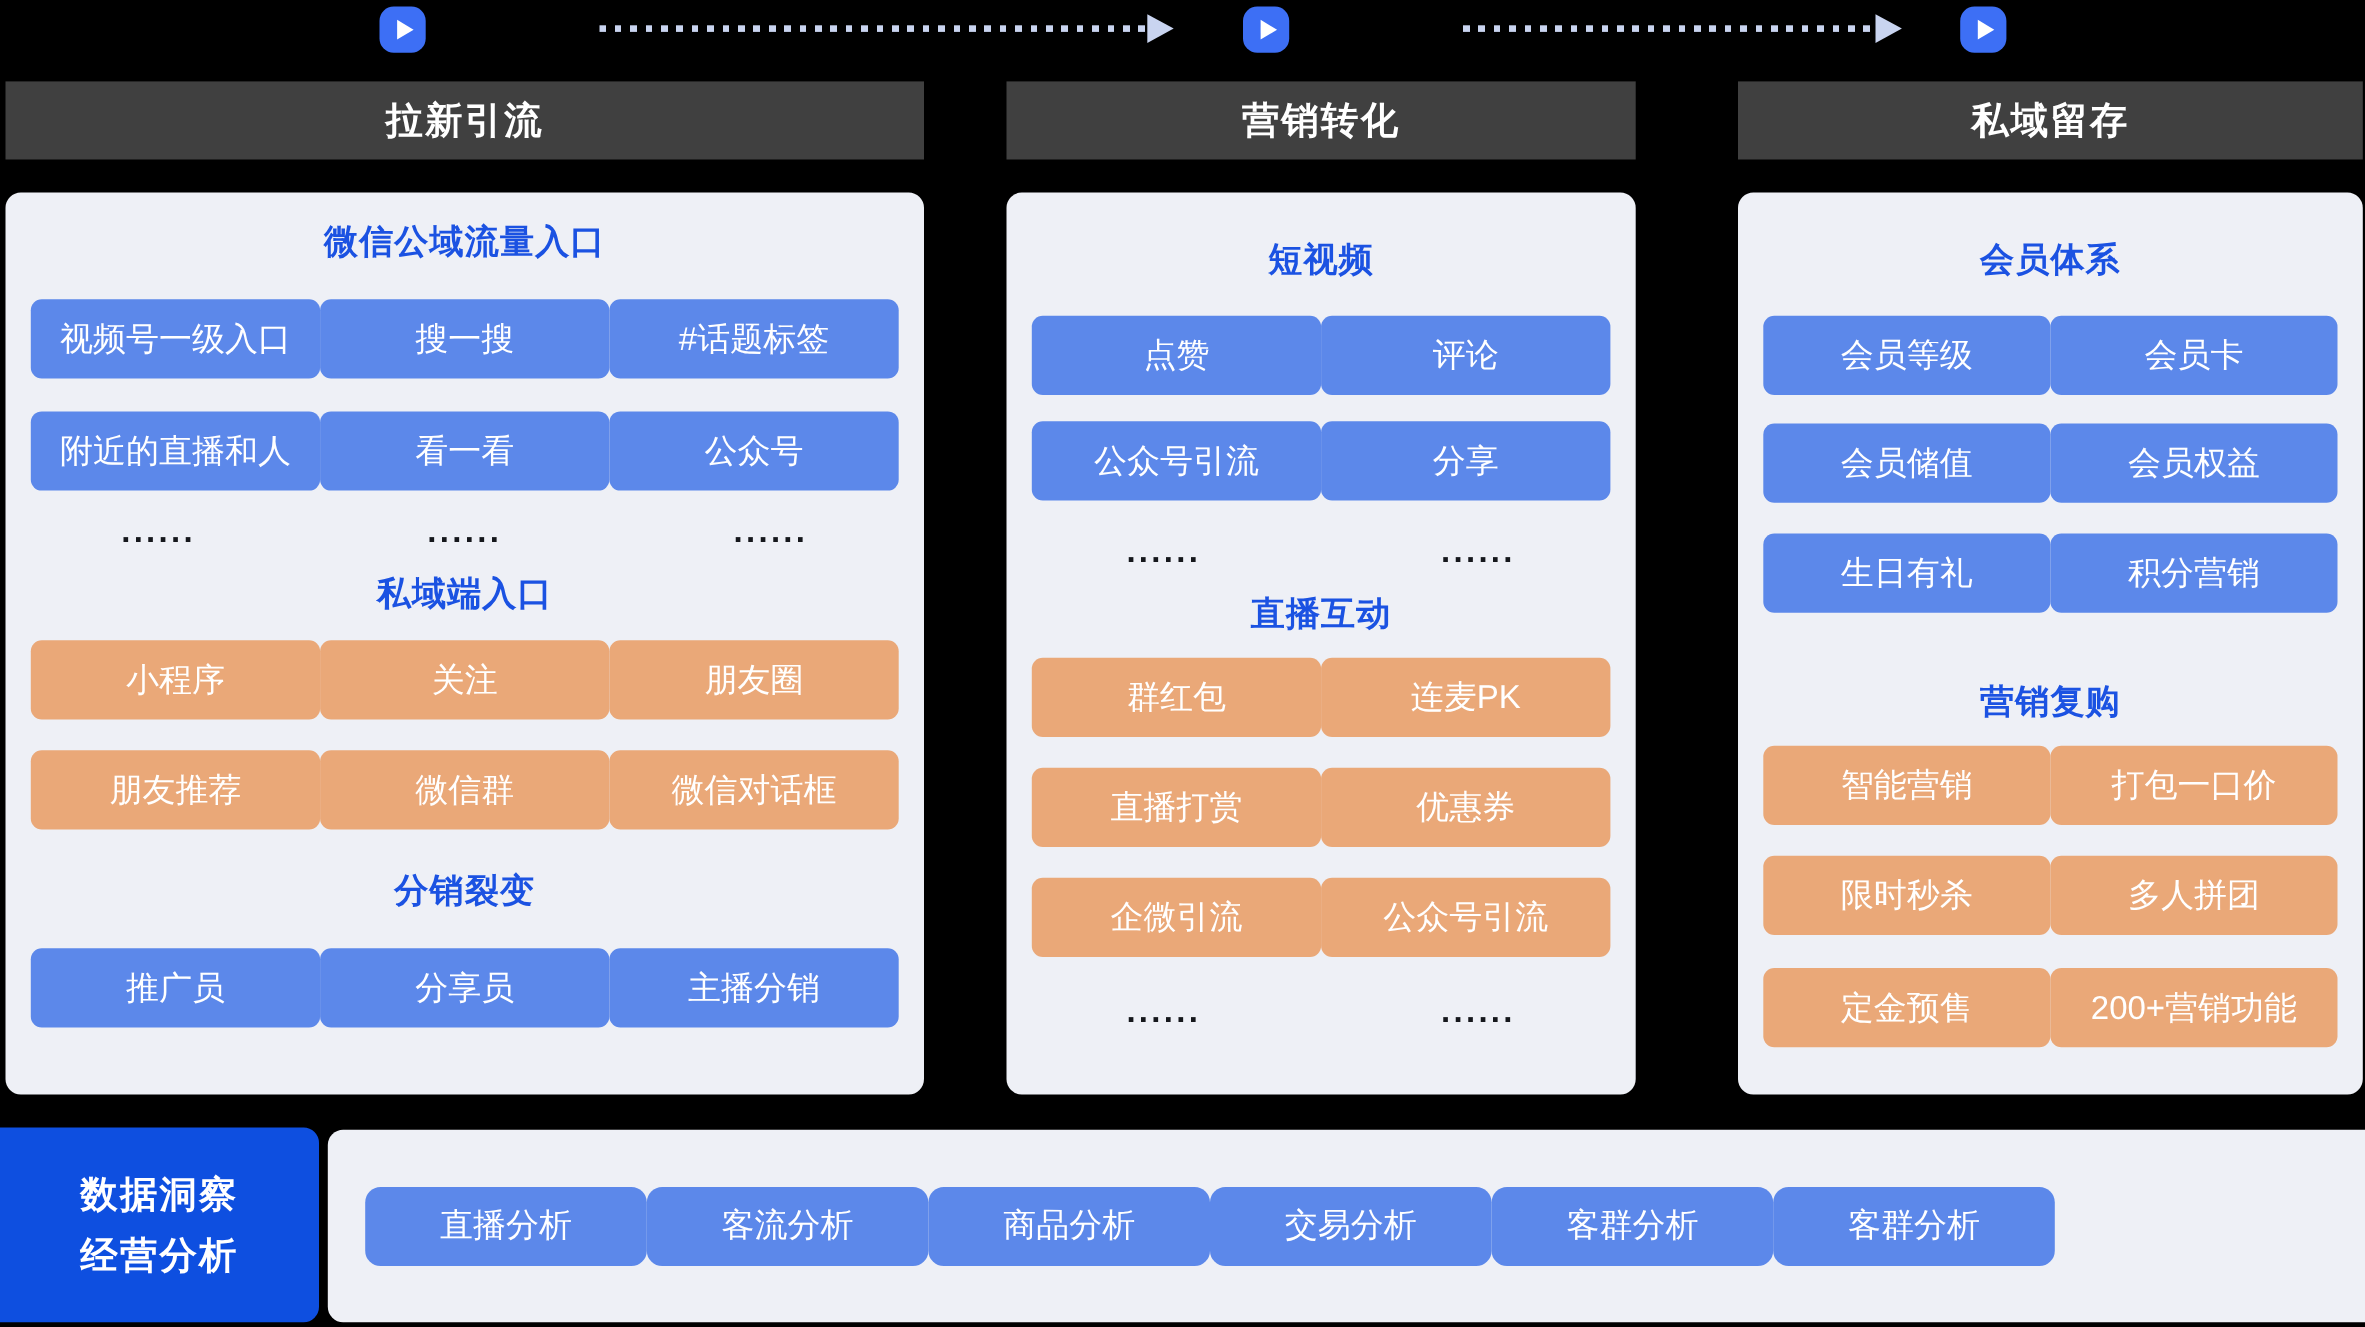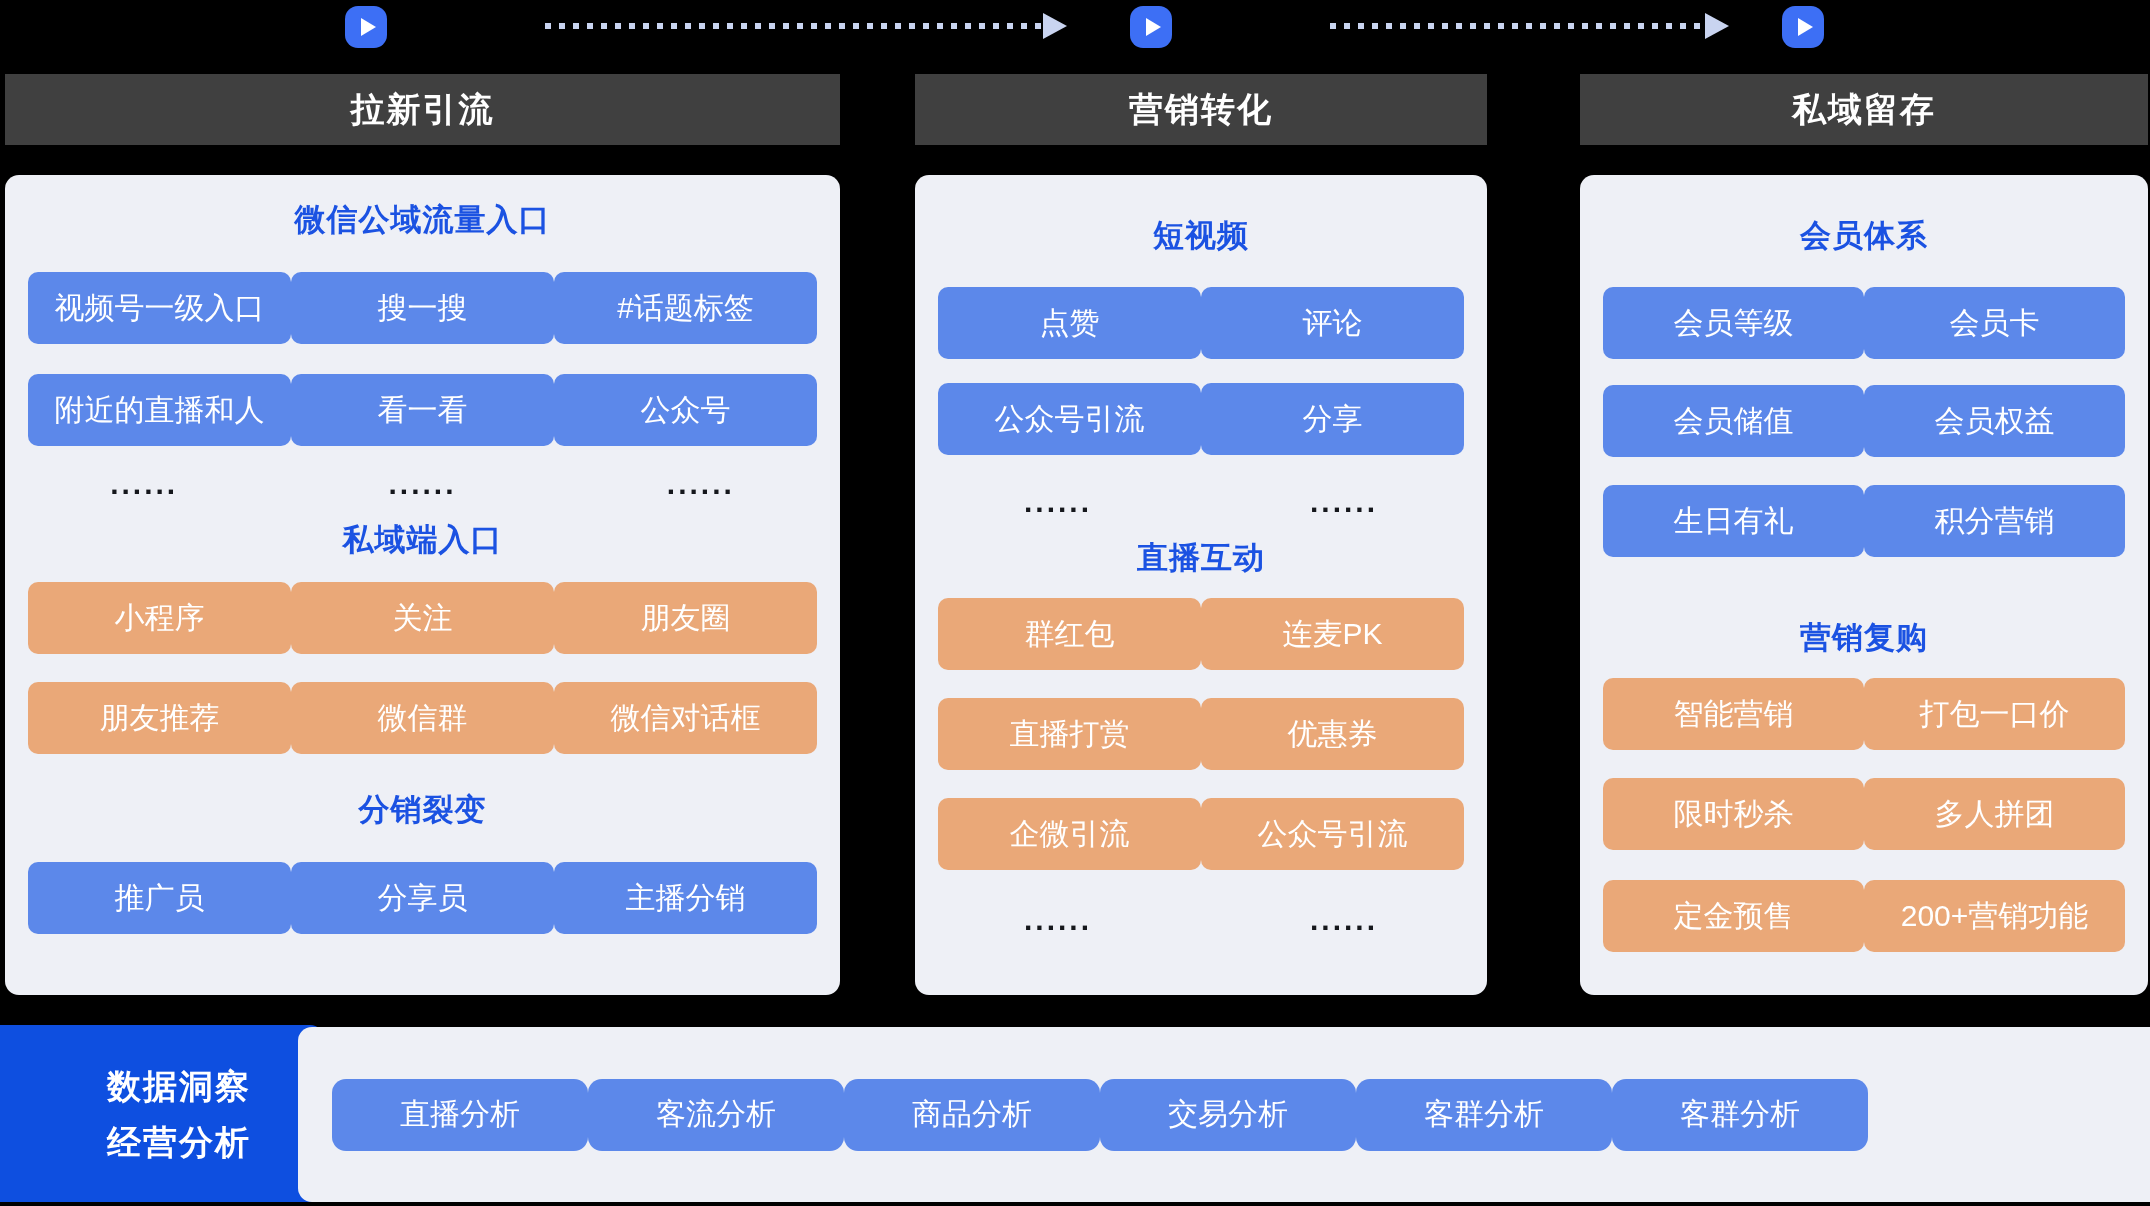--- a/index.html
+++ b/index.html
@@ -31,21 +31,21 @@
   .btn{flex:1;height:72px;border-radius:10px;display:flex;align-items:center;justify-content:center;
     color:#fff;font-size:30px;white-space:nowrap;}
   .btn.blue{background:#5C88EA;}
   .btn.orange{background:#EAA878;}
   .dots-row{display:flex;height:22px;line-height:14px;}
   .dots-row span{flex:1;text-align:center;font-size:30px;font-weight:bold;
     letter-spacing:3px;color:#15171c;}
   
   .bottom-blue{position:absolute;left:0;top:1025px;width:290px;height:177px;background:#0E4FE0;
     border-radius:0 14px 14px 0;display:flex;flex-direction:column;align-items:center;justify-content:center;
-    color:#fff;font-size:34px;font-weight:bold;line-height:56px;letter-spacing:2px;padding-left:34px;}
+    color:#fff;font-size:34px;font-weight:bold;line-height:56px;letter-spacing:2px;}
   .bottom-gray{position:absolute;left:298px;top:1027px;width:1852px;height:175px;background:#EEF0F6;
     border-radius:14px 0 0 14px;display:flex;align-items:center;padding-left:34px;box-sizing:border-box;}
   .bottom-btn{width:256px;height:72px;border-radius:14px;background:#5C88EA;color:#fff;font-size:30px;
     display:flex;align-items:center;justify-content:center;flex:0 0 auto;}
 </style>
 </head>
 <body>
 
 <div class="canvas">
 

